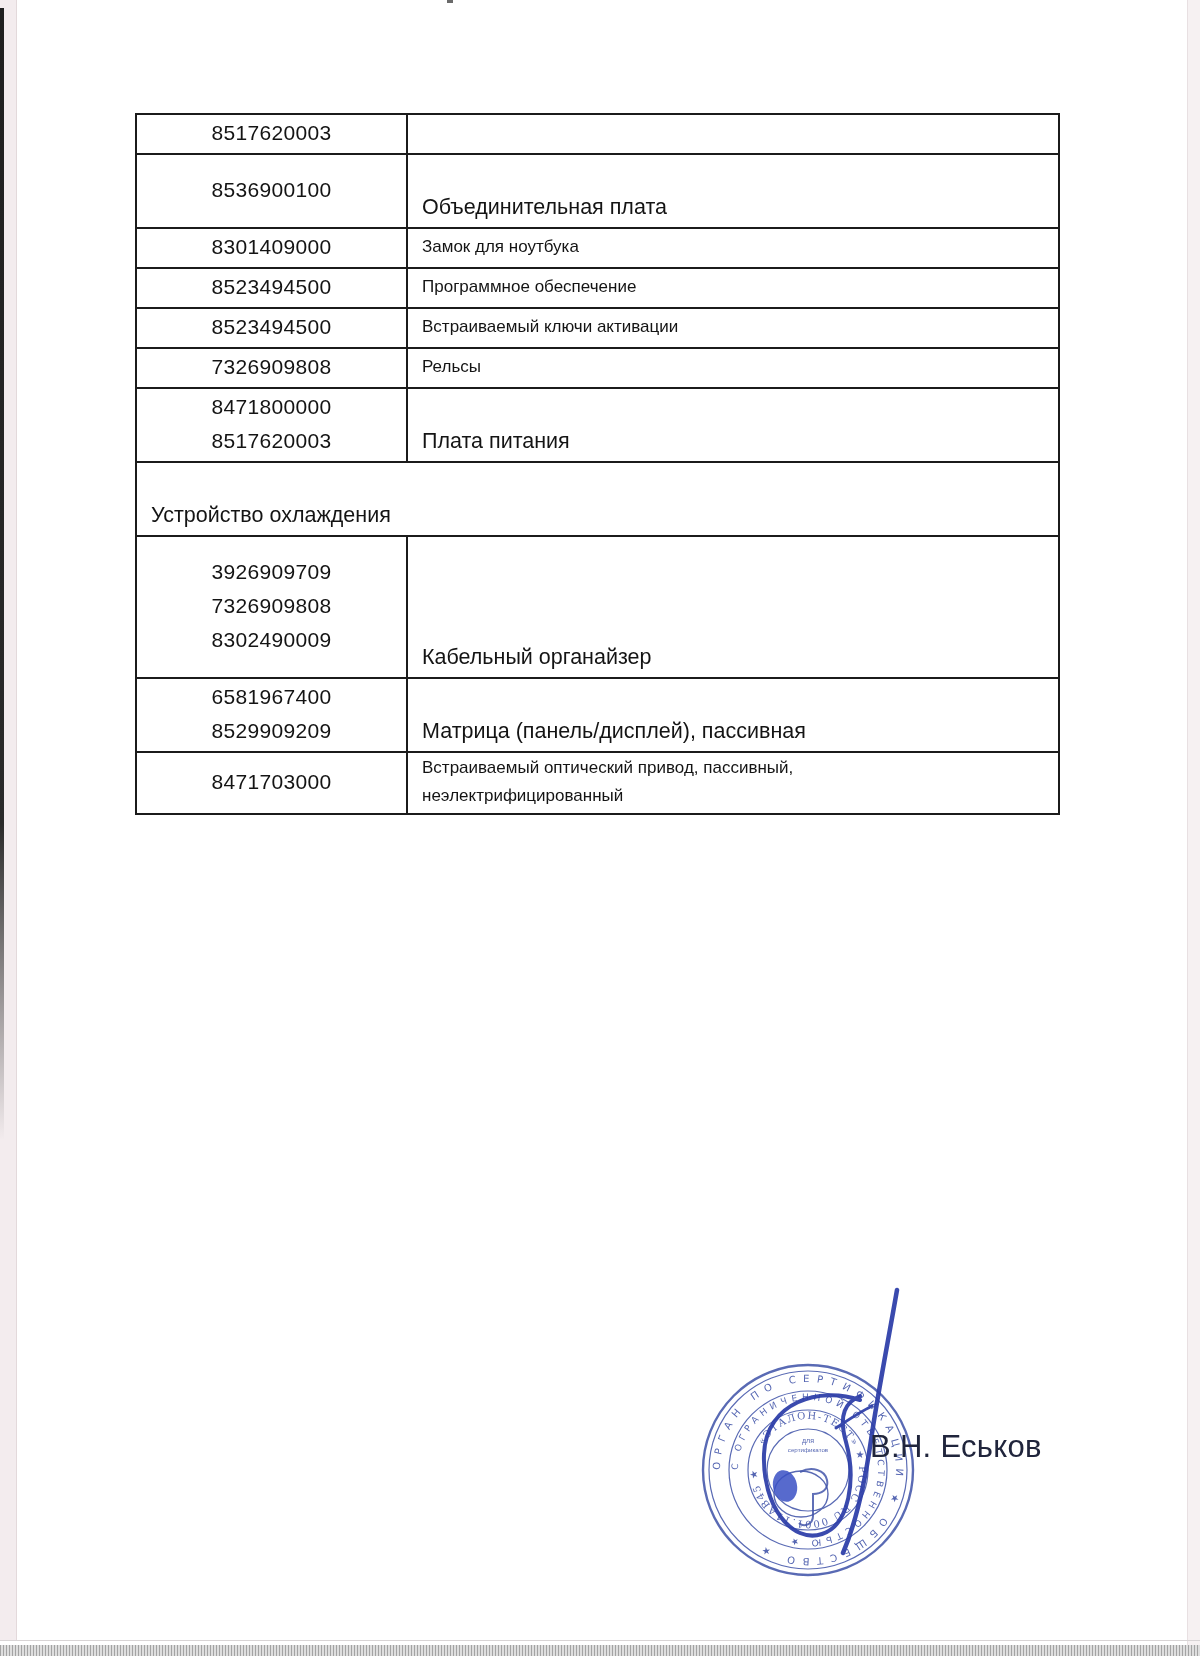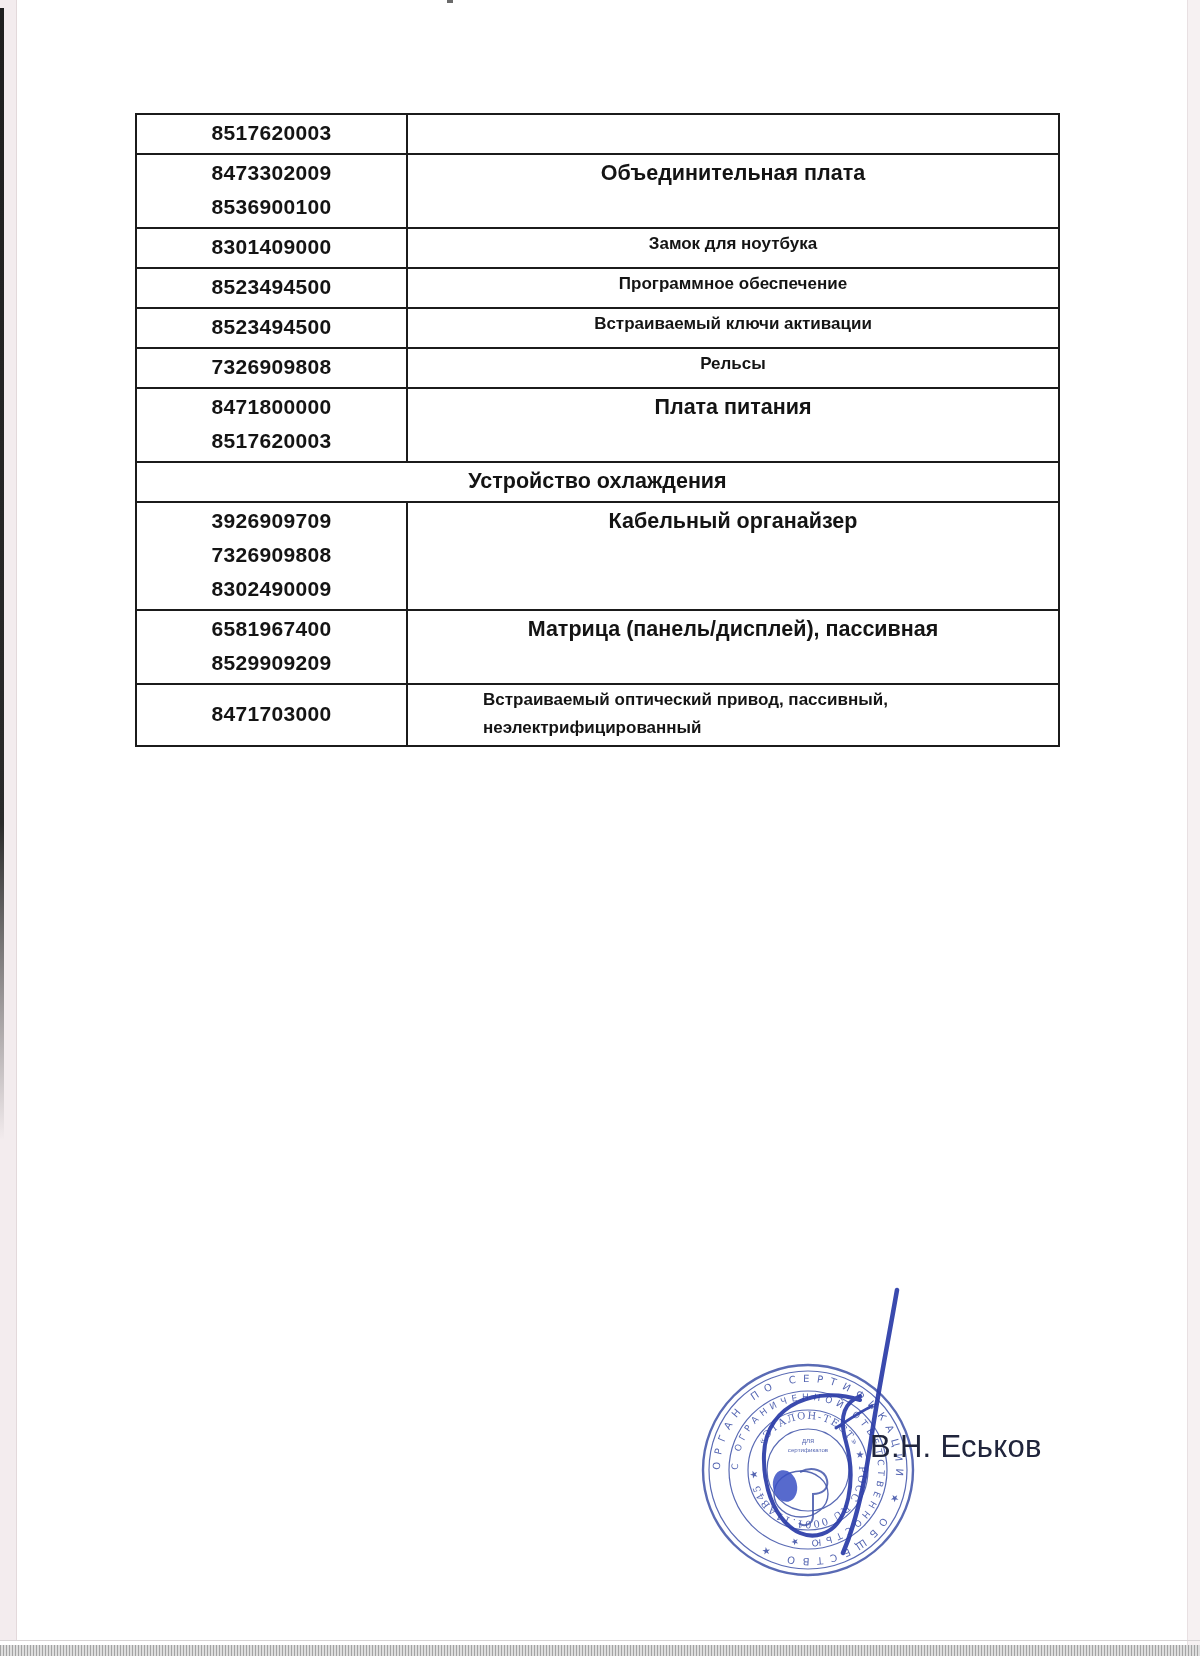--- a/index.html
+++ b/index.html
@@ -16,30 +16,30 @@
     background:linear-gradient(#1f1f1f 0%,#2a2a2a 72%,rgba(42,42,42,0) 100%);}
   .edge-right-band{position:absolute;left:1188px;top:0;width:12px;height:1656px;background:#f6f1f2;}
   .edge-right-line{position:absolute;left:1187px;top:0;width:1px;height:1656px;background:#e8e0e2;}
   .edge-top-tick{position:absolute;left:447px;top:0;width:6px;height:3px;background:#6a6a6a;}
   .edge-bottom-shadow{position:absolute;left:0;top:1640px;width:1200px;height:1px;background:#d8d4d5;}
   .edge-bottom-hatch{position:absolute;left:0;top:1645px;width:1200px;height:11px;
     background:repeating-linear-gradient(90deg,#a3a3a3 0 1px,#dedede 1px 3px);}
   
   .codes-table{
     position:absolute;left:135px;top:113px;width:921px;
-    border:2px solid #1b1b1b;background:#fff;color:#141414;font-weight:bold;
+    border:2px solid #1b1b1b;background:#fff;color:#141414;
   }
   .row{display:flex;border-bottom:2px solid #1b1b1b;}
   .row:last-child{border-bottom:none;}
   .cell-codes{
     width:269px;flex:0 0 269px;border-right:2px solid #1b1b1b;
     padding:1px 0 3px;display:flex;flex-direction:column;justify-content:center;
   }
   .code-line{height:34px;line-height:34px;text-align:center;font-size:21px;letter-spacing:0.3px;}
-  .cell-desc{flex:1;padding:1px 14px 3px;display:flex;flex-direction:row;justify-content:center;}
+  .cell-desc{flex:1;padding:1px 14px 3px;display:flex;flex-direction:column;justify-content:center;}
   .desc-line{height:34px;line-height:34px;font-size:21.5px;}
   .desc-text{font-size:17px;line-height:28px;max-width:500px;}
   
   .footer-role{
     position:absolute;left:155px;top:1397px;width:470px;
     font-size:21.5px;line-height:30px;color:#23283a;
   }
   .signer-name{
     position:absolute;left:838px;top:1429px;
     font-size:31px;color:#20253c;letter-spacing:0.3px;margin-left:32px;
@@ -64,21 +64,20 @@
       <div class="row">
         <div class="cell-codes">
           <div class="code-line">8517620003</div>
         </div>
         <div class="cell-desc">
           <div class="desc-text"></div>
         </div>
       </div>
       <div class="row">
         <div class="cell-codes">
-          <div class="code-line">8473302009</div>
           <div class="code-line">8536900100</div>
         </div>
         <div class="cell-desc">
           <div class="desc-line"></div>
           <div class="desc-line">Объединительная плата</div>
         </div>
       </div>
       <div class="row">
         <div class="cell-codes">
           <div class="code-line">8301409000</div>

